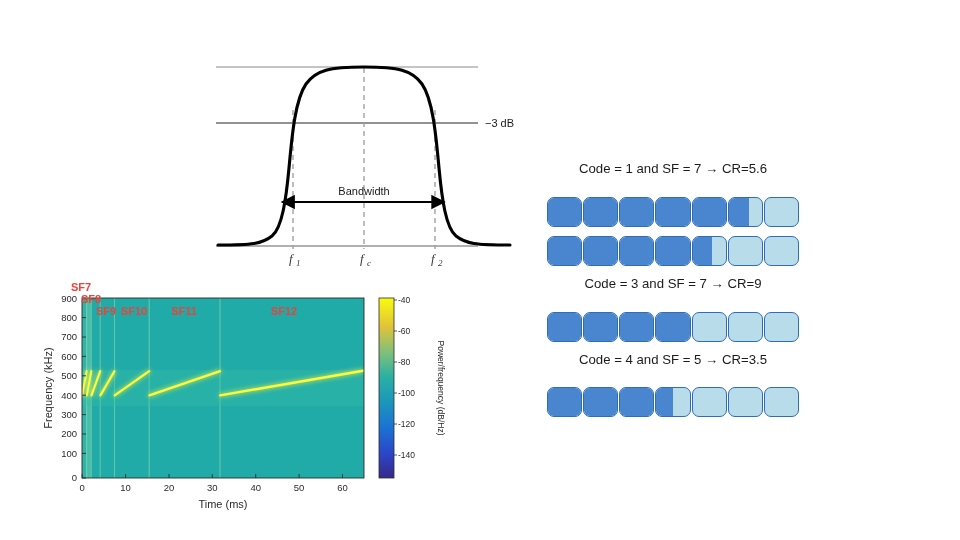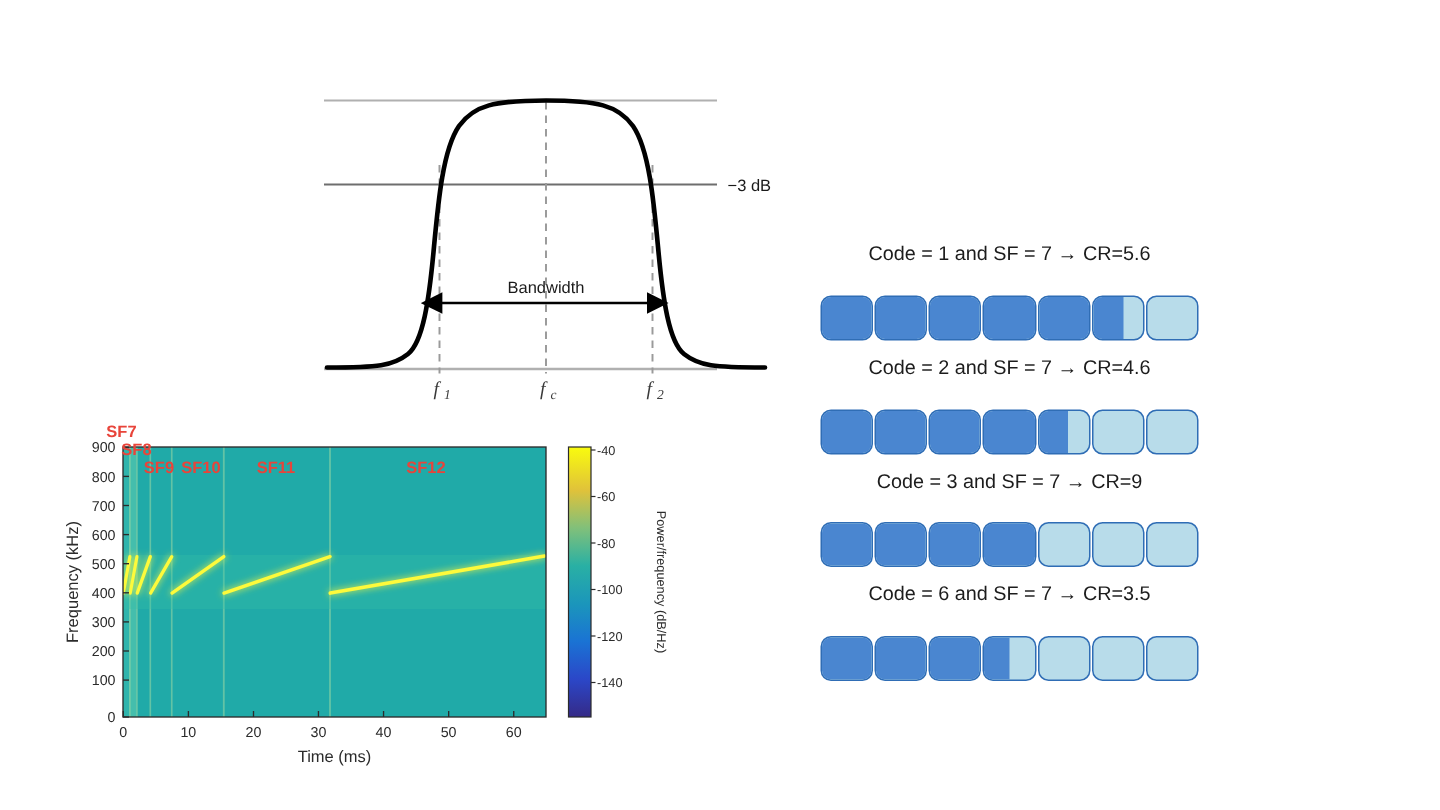--- a/index.html
+++ b/index.html
@@ -335,21 +335,20 @@
           <div class="fill" style="width: 100%; background: rgb(74, 134, 208);"></div>
         </div>
         <div class="cr-cell" style="background: rgb(184, 220, 234); border-color: rgb(47, 109, 181);">
           <div class="fill" style="width: 60%; background: rgb(74, 134, 208);"></div>
         </div>
         <div class="cr-cell" style="background: rgb(184, 220, 234); border-color: rgb(47, 109, 181);"></div>
       </div>
   </div>
 
   <div class="cr-group">
-    <div class="cr-caption">Code = 2 and SF = 7 → CR=4.6</div>
     <div class="cr-bar">
         <div class="cr-cell" style="background: rgb(184, 220, 234); border-color: rgb(47, 109, 181);">
           <div class="fill" style="width: 100%; background: rgb(74, 134, 208);"></div>
         </div>
         <div class="cr-cell" style="background: rgb(184, 220, 234); border-color: rgb(47, 109, 181);">
           <div class="fill" style="width: 100%; background: rgb(74, 134, 208);"></div>
         </div>
         <div class="cr-cell" style="background: rgb(184, 220, 234); border-color: rgb(47, 109, 181);">
           <div class="fill" style="width: 100%; background: rgb(74, 134, 208);"></div>
         </div>
@@ -379,21 +378,21 @@
         <div class="cr-cell" style="background: rgb(184, 220, 234); border-color: rgb(47, 109, 181);">
           <div class="fill" style="width: 100%; background: rgb(74, 134, 208);"></div>
         </div>
         <div class="cr-cell" style="background: rgb(184, 220, 234); border-color: rgb(47, 109, 181);"></div>
         <div class="cr-cell" style="background: rgb(184, 220, 234); border-color: rgb(47, 109, 181);"></div>
         <div class="cr-cell" style="background: rgb(184, 220, 234); border-color: rgb(47, 109, 181);"></div>
       </div>
   </div>
 
   <div class="cr-group">
-    <div class="cr-caption">Code = 6 and SF = 7 → CR=3.5</div>
+    <div class="cr-caption">Code = 4 and SF = 5 → CR=3.5</div>
     <div class="cr-bar">
         <div class="cr-cell" style="background: rgb(184, 220, 234); border-color: rgb(47, 109, 181);">
           <div class="fill" style="width: 100%; background: rgb(74, 134, 208);"></div>
         </div>
         <div class="cr-cell" style="background: rgb(184, 220, 234); border-color: rgb(47, 109, 181);">
           <div class="fill" style="width: 100%; background: rgb(74, 134, 208);"></div>
         </div>
         <div class="cr-cell" style="background: rgb(184, 220, 234); border-color: rgb(47, 109, 181);">
           <div class="fill" style="width: 100%; background: rgb(74, 134, 208);"></div>
         </div>

